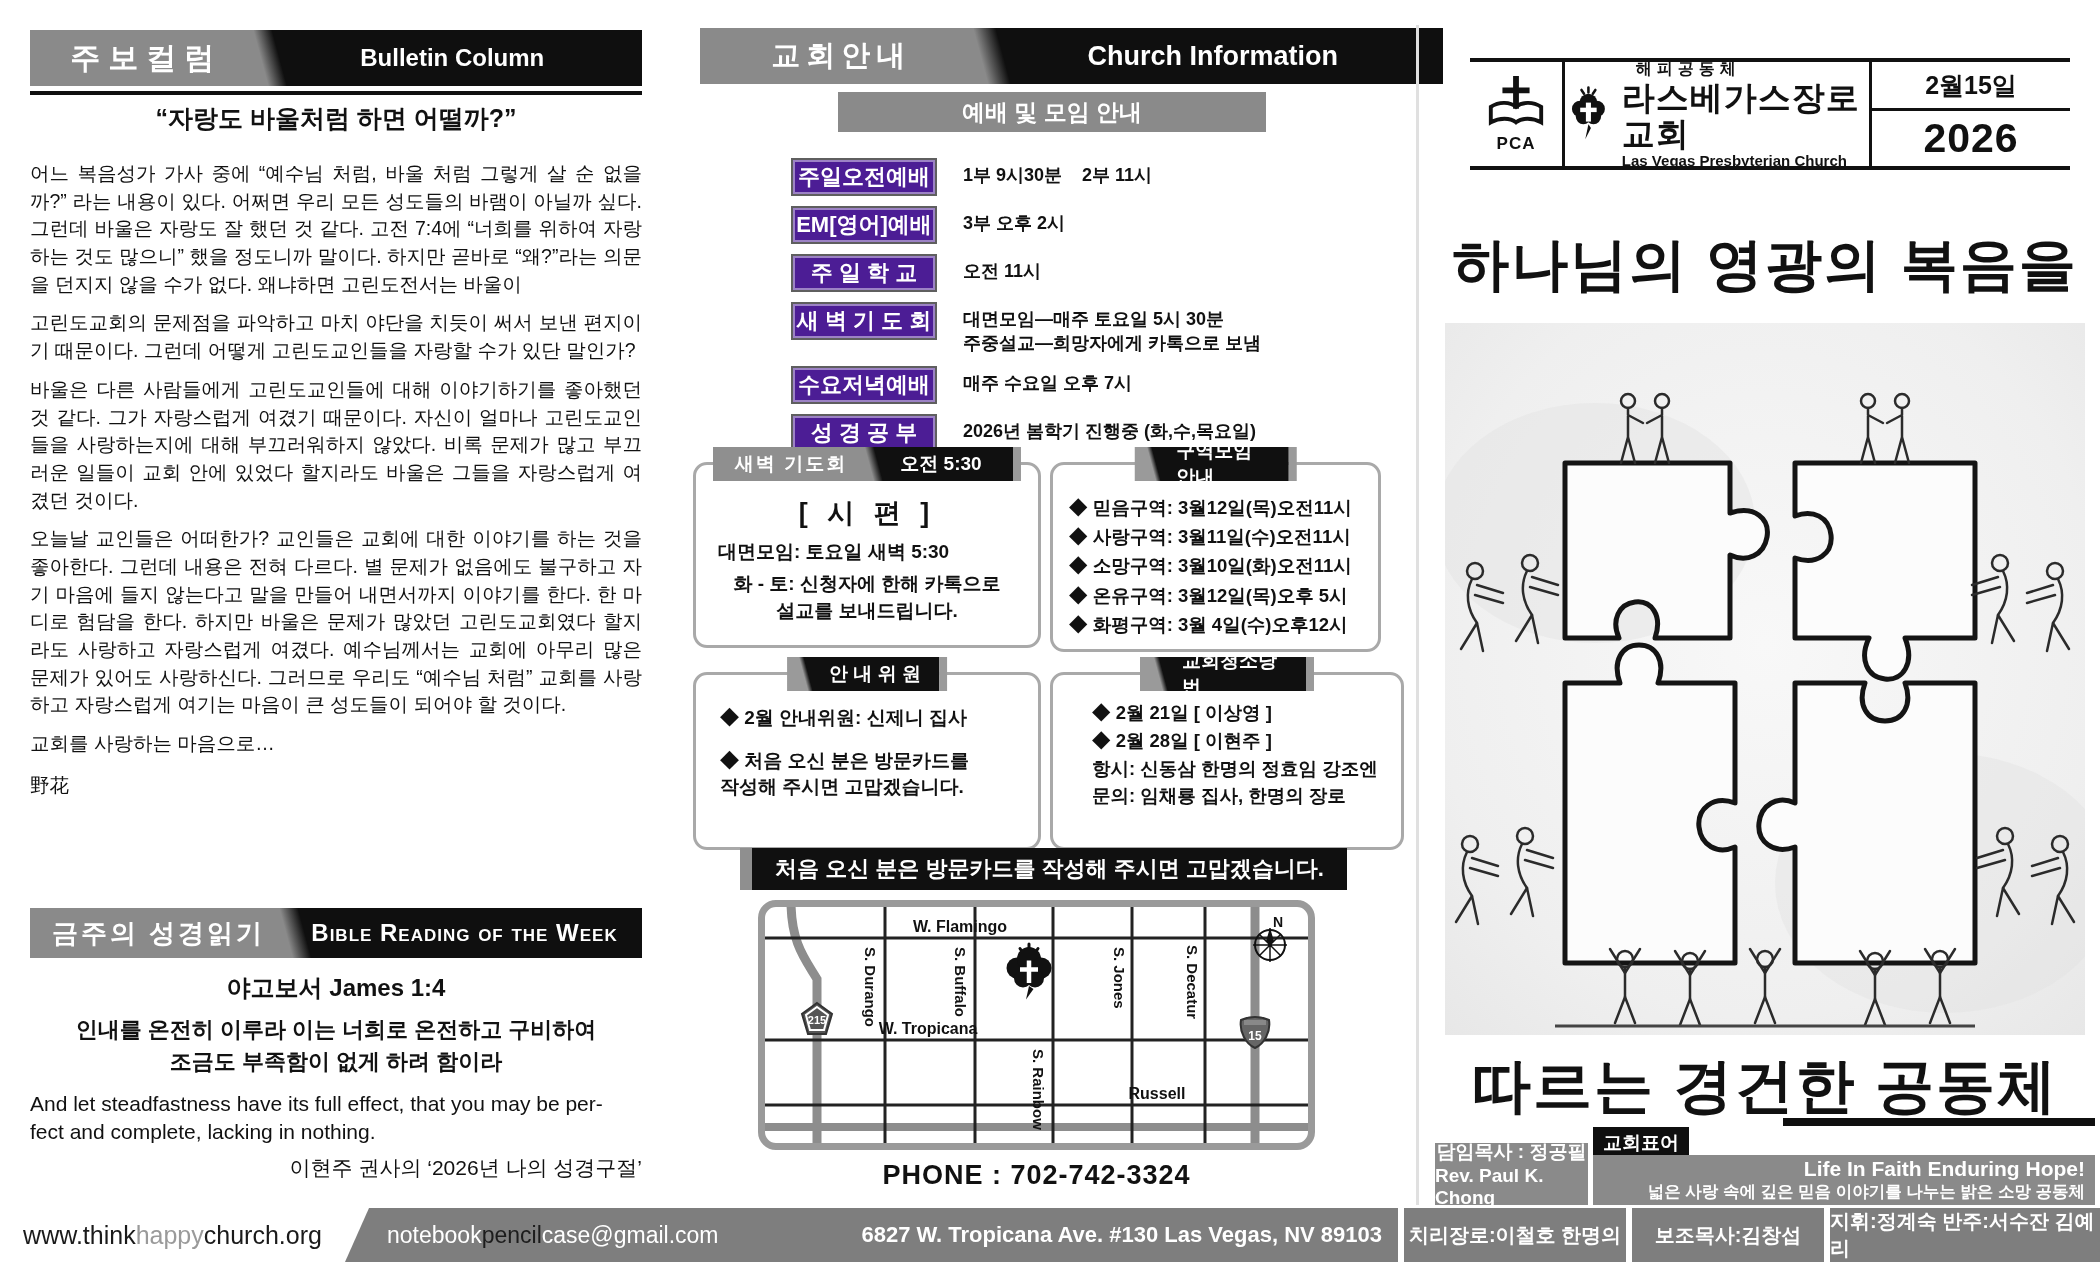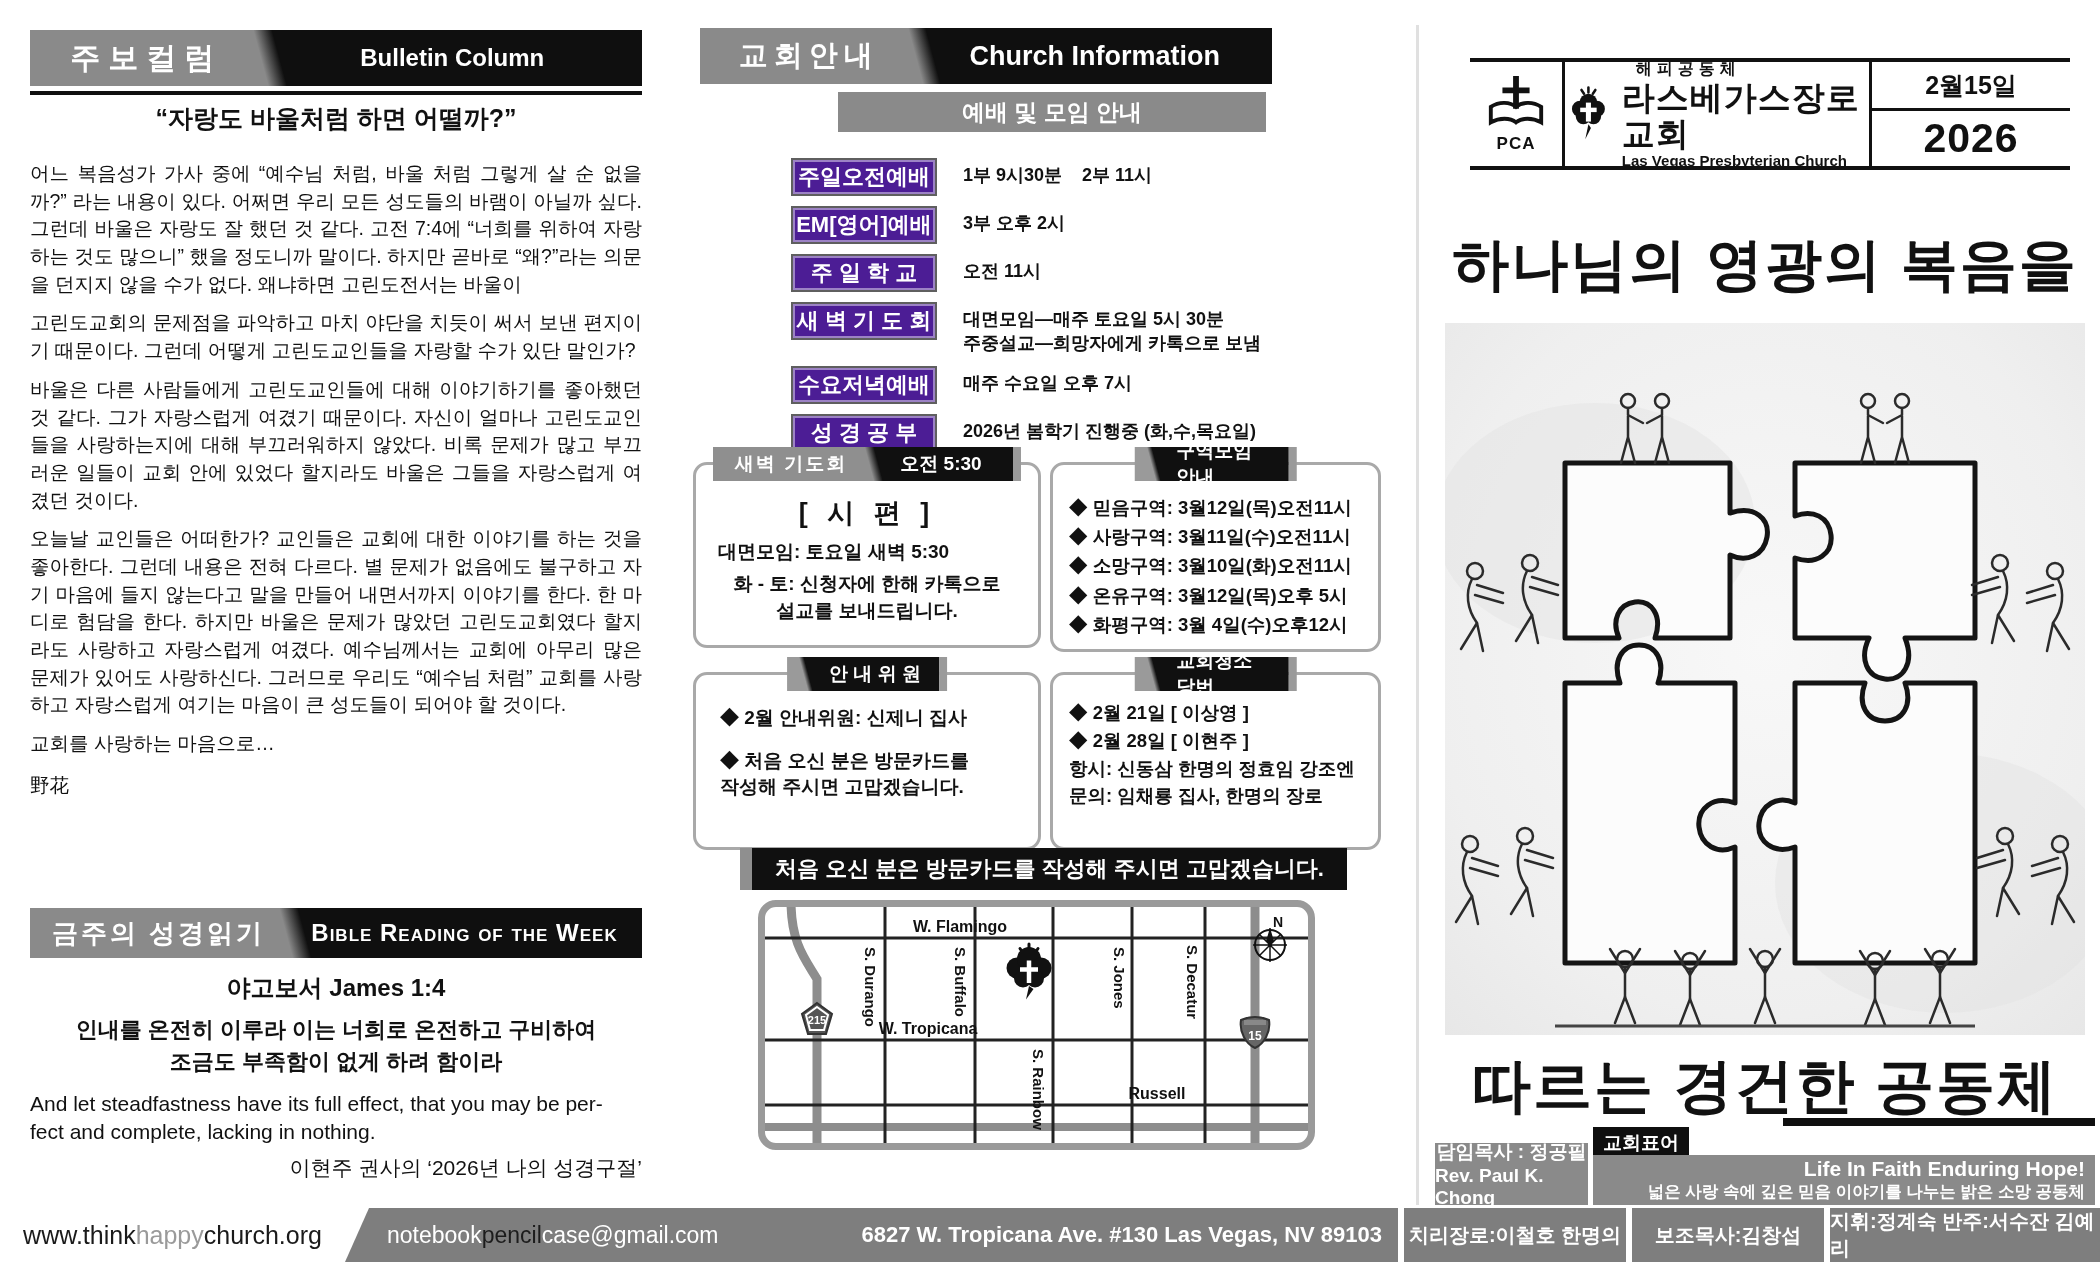--- a/index.html
+++ b/index.html
@@ -30,21 +30,21 @@
   .head-bible .sh-kr{width:42%;font-size:26px;letter-spacing:3px;}
   .head-bible .sh-en{font-size:24px;font-variant:small-caps;letter-spacing:1px;}
   .bible-body{position:absolute;left:0;top:942px;width:612px;}
   .bible-ref{margin:0 0 10px 0;text-align:center;font-size:24px;font-weight:bold;}
   .bible-kr{margin:0 0 12px 0;text-align:center;font-size:22px;font-weight:bold;line-height:1.45;}
   .bible-en{margin:0 0 8px 0;text-align:left;font-size:21px;line-height:1.35;}
   .bible-credit{margin:0;text-align:right;font-size:21px;}
 
   
   .col-mid{position:absolute;left:693px;top:28px;width:707px;height:1180px;}
-  .head-mid{left:7px;top:0;width:572px;}
+  .head-mid{left:7px;top:0;width:743px;}
   .head-mid .sh-kr{font-size:29px;letter-spacing:6px;}
   .head-mid .sh-en{font-size:27px;}
   .sub-bar{position:absolute;left:145px;top:64px;width:428px;height:40px;background:#8a8a8a;
            color:#fff;font-weight:bold;font-size:23px;display:flex;align-items:center;justify-content:center;}
   .sched{position:absolute;left:98px;top:130px;width:580px;}
   .srow{display:flex;align-items:flex-start;margin-bottom:10px;}
   .slabel{width:142px;height:34px;flex:0 0 142px;background:#4c1d95;color:#fff;font-weight:bold;
           font-size:22px;display:flex;align-items:center;justify-content:center;
           box-shadow:inset 0 0 0 2px rgba(255,255,255,.45);border:2px solid #5f5f5f;}
   .sval{margin-left:26px;padding-top:5px;font-size:18px;font-weight:bold;line-height:1.35;}
@@ -59,21 +59,21 @@
   .tab-split .t-en{flex:1;text-align:center;}
   .box-dawn{left:0;top:434px;width:342px;height:180px;}
   .dawn-title{margin:30px 0 8px 0;text-align:center;font-size:27px;font-weight:bold;letter-spacing:6px;}
   .dawn-l1{margin:0 0 6px 22px;font-size:19px;font-weight:600;}
   .dawn-l2{margin:0;text-align:center;font-size:19px;font-weight:600;line-height:1.4;}
   .box-group{left:357px;top:434px;width:325px;height:184px;}
   .group-items{margin:28px 0 0 16px;font-size:18.5px;font-weight:600;line-height:1.58;}
   .box-usher{left:0;top:644px;width:342px;height:172px;}
   .usher-items{margin:30px 0 0 24px;font-size:19px;font-weight:600;line-height:1.4;}
   .usher-items div{margin-bottom:16px;}
-  .box-clean{left:357px;top:644px;width:325px;height:172px;}
+  .box-clean{left:357px;top:644px;width:325px;height:172px;padding-left:23px;}
   .clean-items{margin:24px 0 0 16px;font-size:18.5px;font-weight:600;line-height:1.5;}
   .banner{position:absolute;left:47px;top:820px;width:595px;height:42px;background:#101010;
           border-left:12px solid #8f8f8f;color:#fff;font-weight:bold;font-size:22px;
           display:flex;align-items:center;justify-content:center;}
   .mapbox{position:absolute;left:65px;top:872px;width:557px;height:250px;box-sizing:border-box;
           border:7px solid #9a9a9a;border-radius:18px;background:#fff;overflow:hidden;}
   .phone{position:absolute;left:65px;top:1132px;width:557px;text-align:center;
          font-size:27px;font-weight:bold;letter-spacing:1px;}
 
   
@@ -292,20 +292,21 @@
         </g>
 
         <g transform="translate(505,32)">
           <circle cx="0" cy="6" r="15" fill="none" stroke="#111" stroke-width="2"></circle>
           <path d="M0,-11 L0,23 M-17,6 L17,6 M-11,-5 L11,17 M11,-5 L-11,17" stroke="#111" stroke-width="1.5"></path>
           <path d="M0,-11 L4,2 L0,6 L-4,2 Z" fill="#111"></path>
           <text x="8" y="-12" text-anchor="middle" font-size="14" font-weight="bold" fill="#111">N</text>
         </g>
       </svg>
     </div>
+    <div class="phone">PHONE : 702-742-3324</div>
   </section>
 
   <section class="col-right">
     <div class="masthead">
       <div class="m-cell m-pca">
         <svg width="62" height="58" viewBox="0 0 64 56">
           <path d="M29,0 h6 v12 h11 v6 h-11 v16 h-6 v-16 h-11 v-6 h11 z" fill="#111"></path>
           <path d="M6,32 C15,26 26,27 32,32 C38,27 49,26 58,32 V48 C49,43 38,43 32,48 C26,43 15,43 6,48 Z" fill="none" stroke="#111" stroke-width="4"></path>
         </svg>
         <div class="pca-label">PCA</div>

